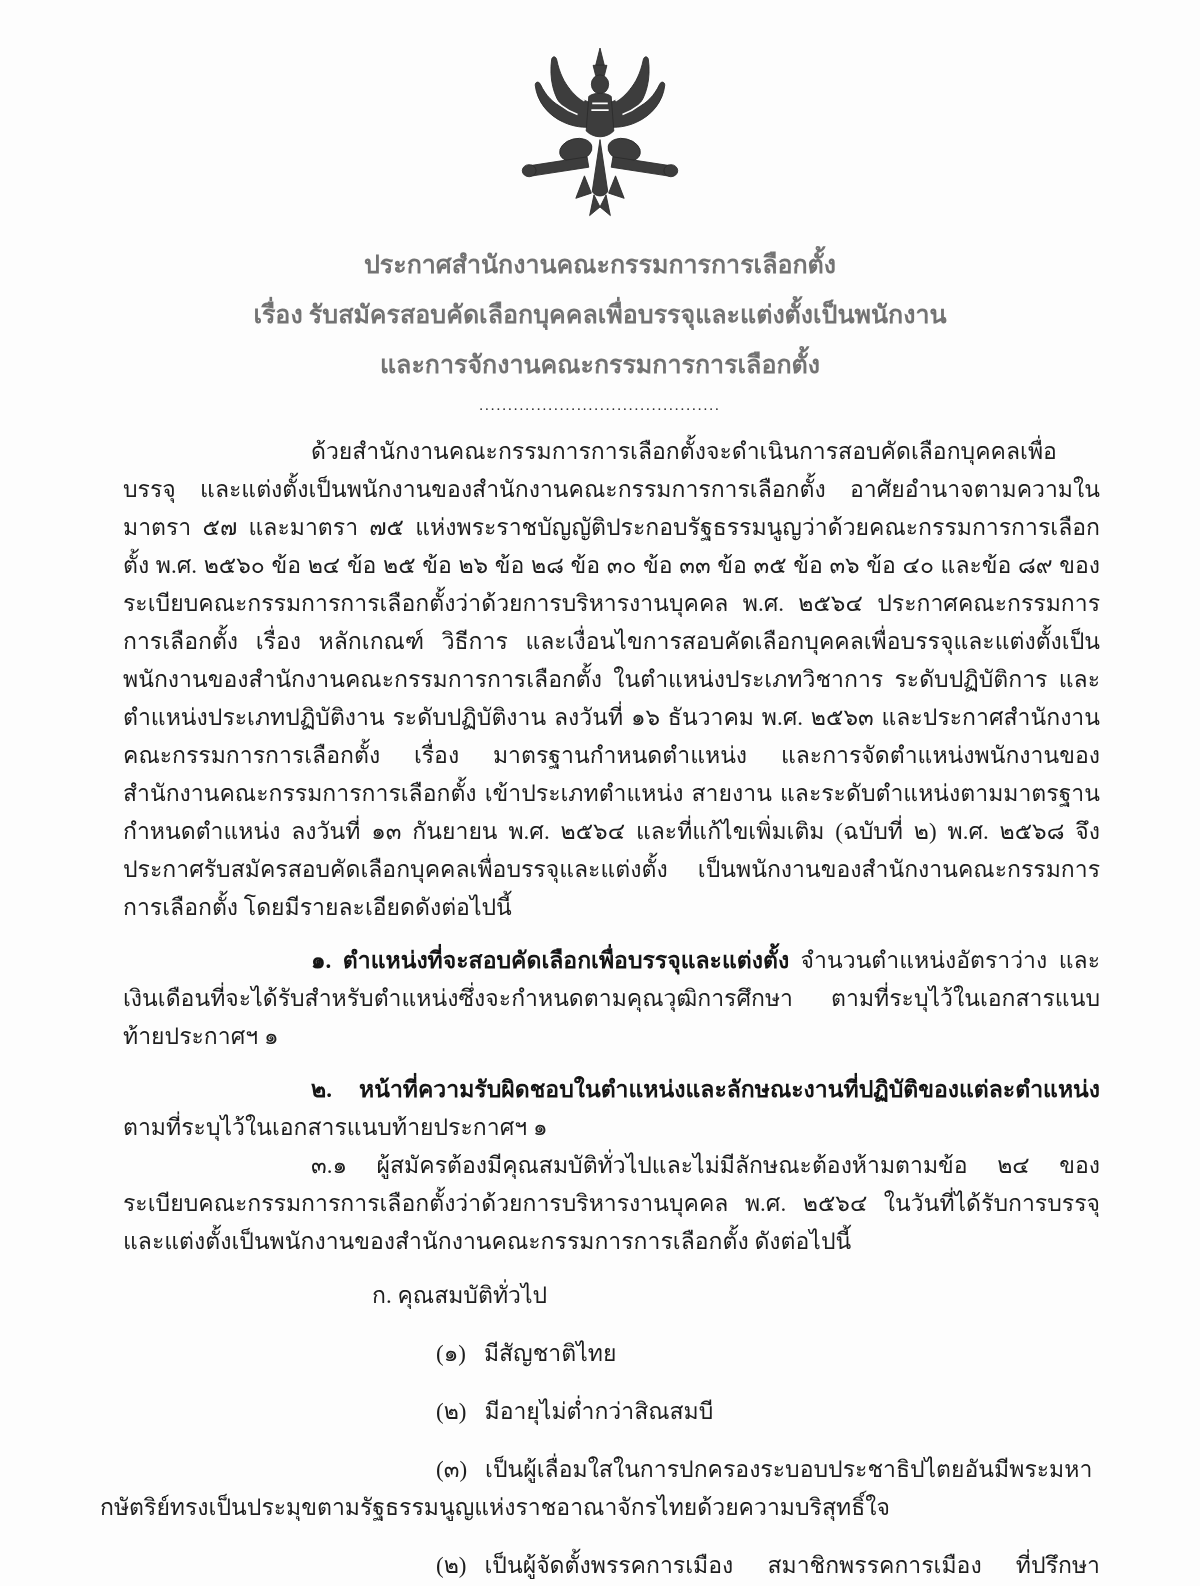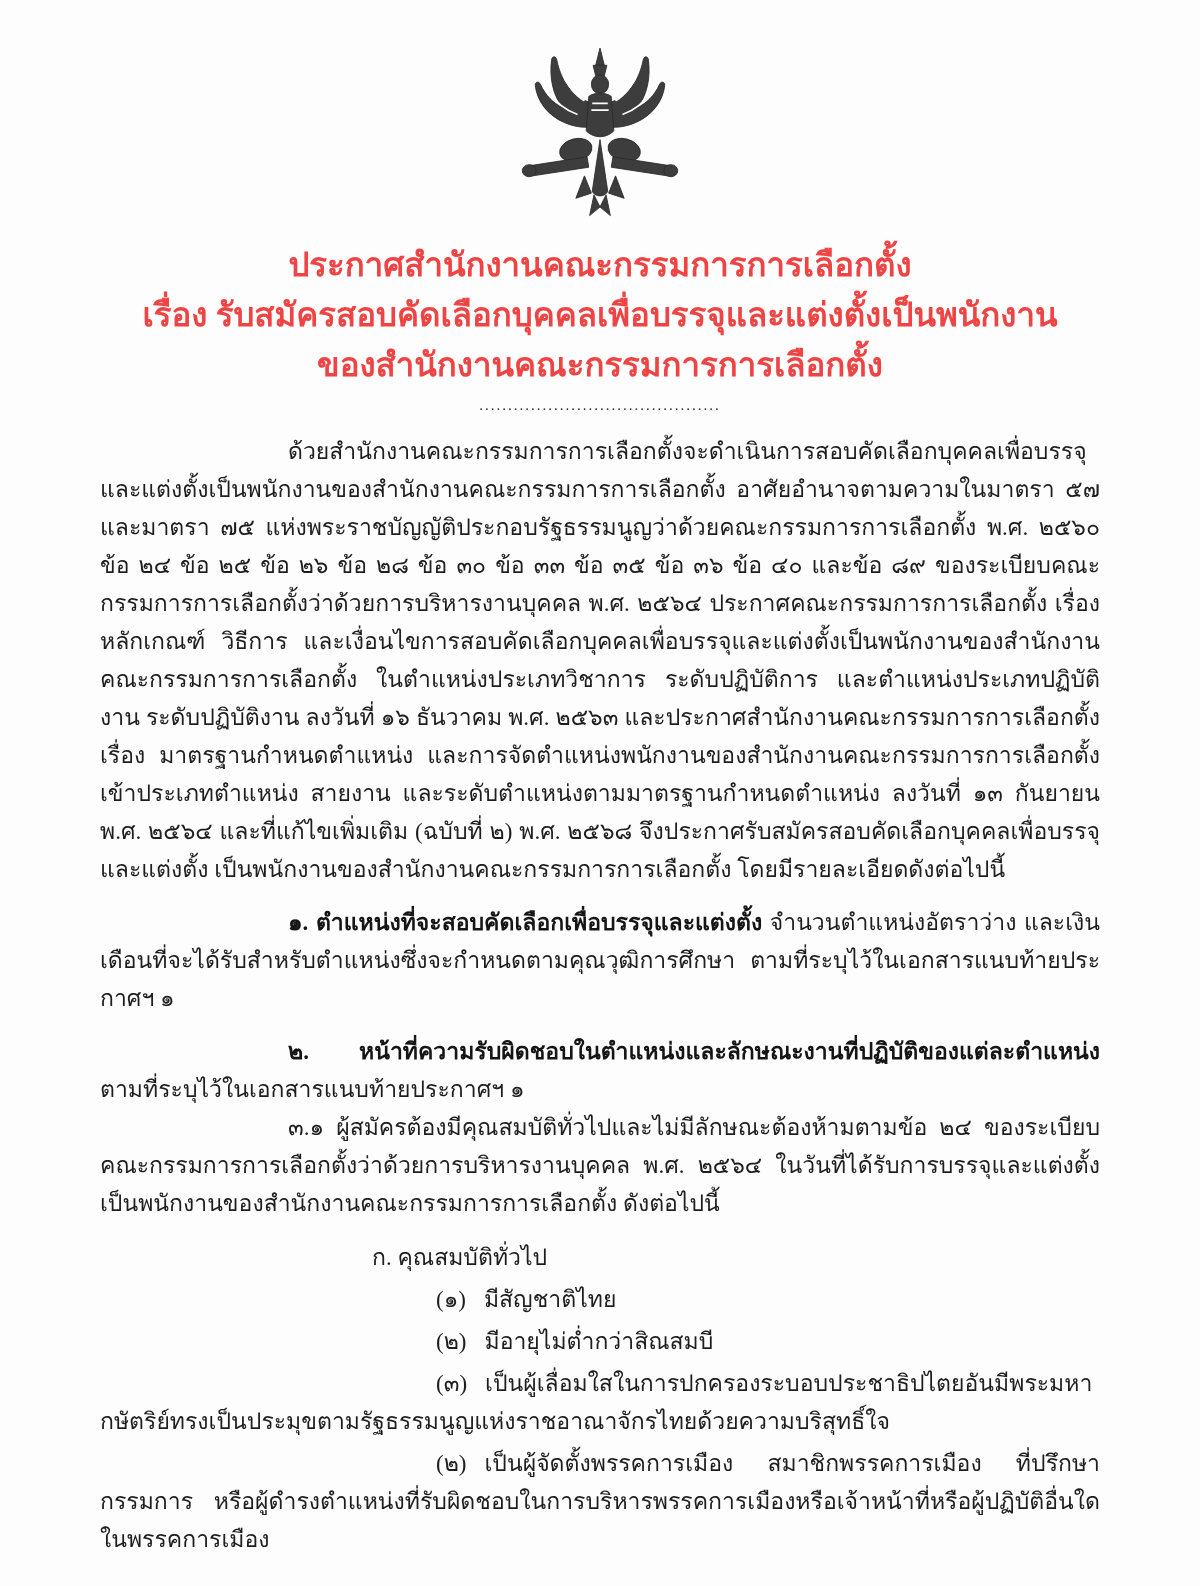--- a/index.html
+++ b/index.html
@@ -14,45 +14,45 @@
     overflow: hidden;
   }
   .emblem-wrap {
     display: flex;
     justify-content: center;
     padding-top: 46px;
   }
   .title-block {
     margin-top: 12px;
     text-align: center;
-    font-size: 33px;
+    font-size: 25px;
     font-weight: 700;
     line-height: 50px;
-    color: #ef4444;
+    color: #737373;
   }
   .dots {
     text-align: center;
     font-size: 15px;
     letter-spacing: 2px;
     color: #2d2d2d;
     line-height: 26px;
     margin-top: 2px;
   }
   .content {
     padding: 0 100px;
     font-size: 23px;
     line-height: 38px;
     text-align: justify;
   }
   .para { margin: 0; }
-  .indent-main { text-indent: 188px; }
+  .indent-main { text-indent: 188px; margin-left: 23px; }
   .sec { margin-top: 15px; }
   .bold { font-weight: 700; color: #151515; }
   .k-head { text-indent: 272px; margin-top: 16px; }
-  .item { text-indent: 336px; margin-top: 4px; }
+  .item { text-indent: 336px; margin-top: 20px; }
   .item .num { margin-right: 18px; }
 </style>
 </head>
 <body>
 
 <div class="page">
 
   <div class="emblem-wrap">
     <svg width="190" height="182" viewBox="0 0 220 210" aria-hidden="true">
       <g fill="#3d3d3d" stroke="#2b2b2b" stroke-width="1">
@@ -87,21 +87,21 @@
         <path d="M128,150 L138,176 L120,170 Z"></path>
         <path d="M103,172 L98,196 L110,186 Z"></path>
         <path d="M117,172 L122,196 L110,186 Z"></path>
       </g>
     </svg>
   </div>
 
   <div class="title-block">
     <div>ประกาศสำนักงานคณะกรรมการการเลือกตั้ง</div>
     <div>เรื่อง รับสมัครสอบคัดเลือกบุคคลเพื่อบรรจุและแต่งตั้งเป็นพนักงาน</div>
-    <div>ของสำนักงานคณะกรรมการการเลือกตั้ง</div>
+    <div>และการจักงานคณะกรรมการการเลือกตั้ง</div>
   </div>
 
   <div class="dots">..........................................</div>
 
   <div class="content">
 
     <div class="para indent-main sec">ด้วยสำนักงานคณะกรรมการการเลือกตั้งจะดำเนินการสอบคัดเลือกบุคคลเพื่อบรรจุ และแต่งตั้งเป็นพนักงานของสำนักงานคณะกรรมการการเลือกตั้ง อาศัยอำนาจตามความในมาตรา ๕๗ และมาตรา ๗๕ แห่งพระราชบัญญัติประกอบรัฐธรรมนูญว่าด้วยคณะกรรมการการเลือกตั้ง พ.ศ. ๒๕๖๐ ข้อ ๒๔ ข้อ ๒๕ ข้อ ๒๖ ข้อ ๒๘ ข้อ ๓๐ ข้อ ๓๓ ข้อ ๓๕ ข้อ ๓๖ ข้อ ๔๐ และข้อ ๘๙ ของระเบียบคณะกรรมการการเลือกตั้งว่าด้วยการบริหารงานบุคคล พ.ศ. ๒๕๖๔ ประกาศคณะกรรมการการเลือกตั้ง เรื่อง หลักเกณฑ์ วิธีการ และเงื่อนไขการสอบคัดเลือกบุคคลเพื่อบรรจุและแต่งตั้งเป็นพนักงานของสำนักงานคณะกรรมการการเลือกตั้ง ในตำแหน่งประเภทวิชาการ ระดับปฏิบัติการ และตำแหน่งประเภทปฏิบัติงาน ระดับปฏิบัติงาน ลงวันที่ ๑๖ ธันวาคม พ.ศ. ๒๕๖๓ และประกาศสำนักงานคณะกรรมการการเลือกตั้ง เรื่อง มาตรฐานกำหนดตำแหน่ง และการจัดตำแหน่งพนักงานของสำนักงานคณะกรรมการการเลือกตั้ง เข้าประเภทตำแหน่ง สายงาน และระดับตำแหน่งตามมาตรฐานกำหนดตำแหน่ง ลงวันที่ ๑๓ กันยายน พ.ศ. ๒๕๖๔ และที่แก้ไขเพิ่มเติม (ฉบับที่ ๒) พ.ศ. ๒๕๖๘ จึงประกาศรับสมัครสอบคัดเลือกบุคคลเพื่อบรรจุและแต่งตั้ง เป็นพนักงานของสำนักงานคณะกรรมการการเลือกตั้ง โดยมีรายละเอียดดังต่อไปนี้</div>
 
     <div class="para indent-main sec"><span class="bold">๑. ตำแหน่งที่จะสอบคัดเลือกเพื่อบรรจุและแต่งตั้ง</span><span> จำนวนตำแหน่งอัตราว่าง และเงินเดือนที่จะได้รับสำหรับตำแหน่งซึ่งจะกำหนดตามคุณวุฒิการศึกษา ตามที่ระบุไว้ในเอกสารแนบท้ายประกาศฯ ๑</span></div>
 

